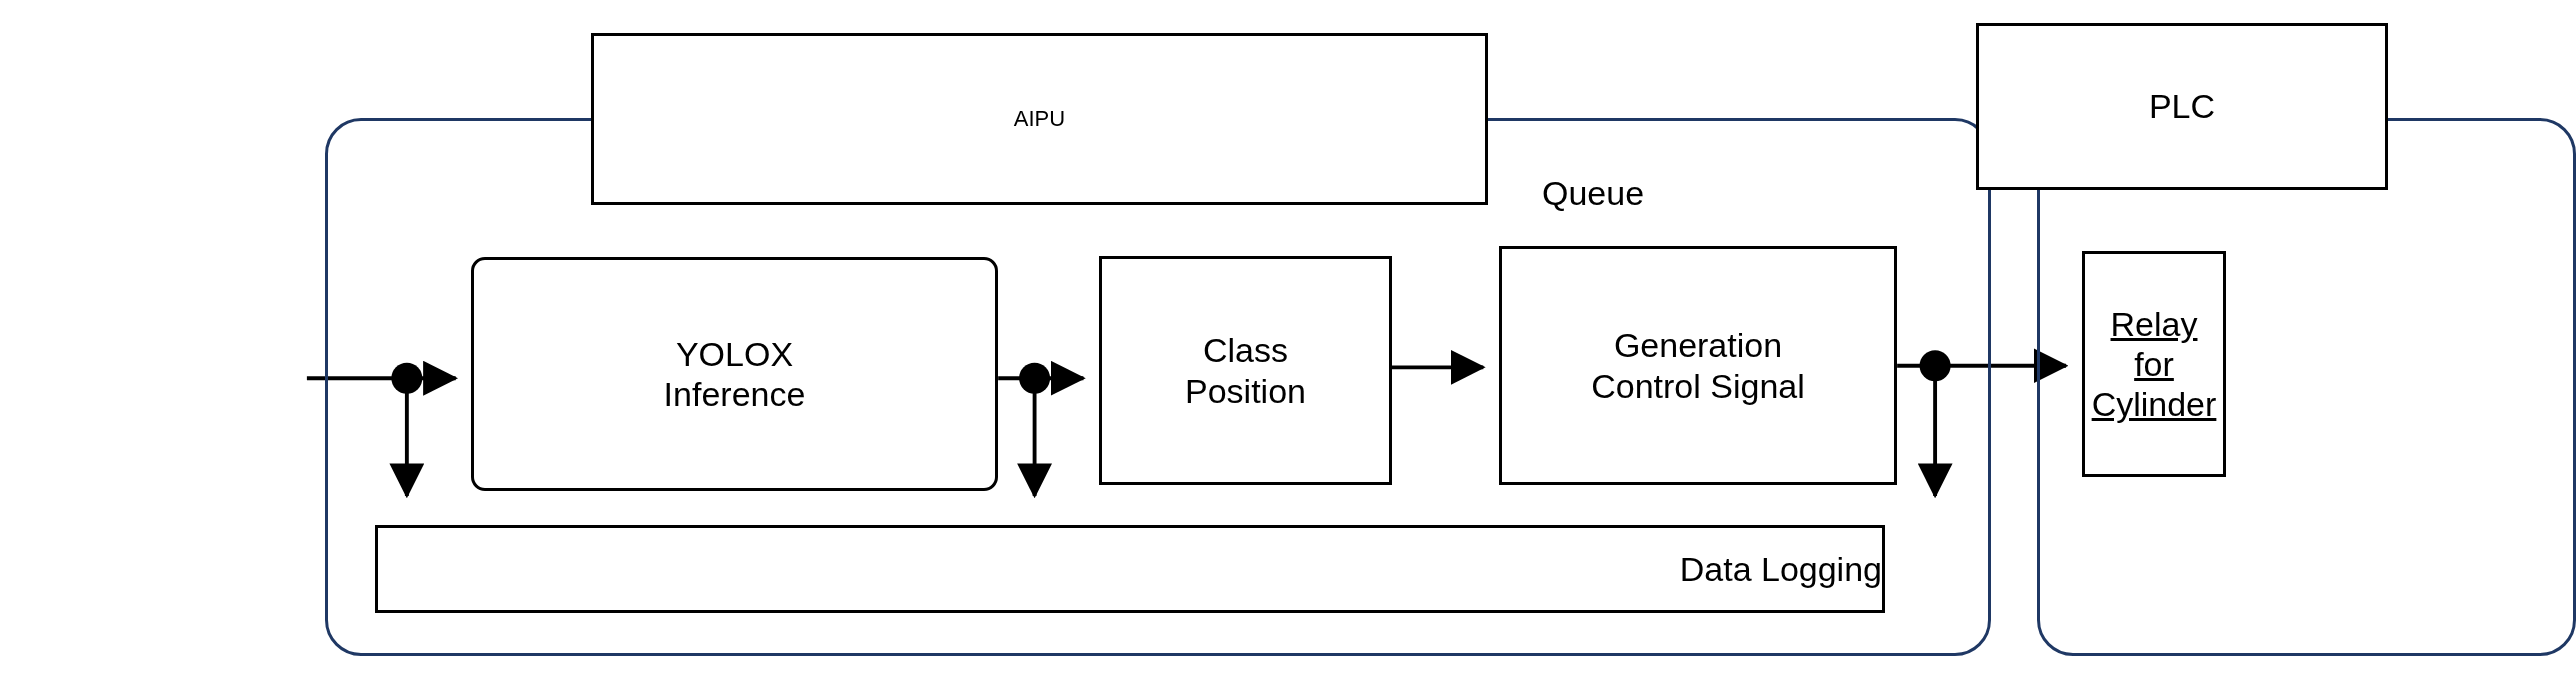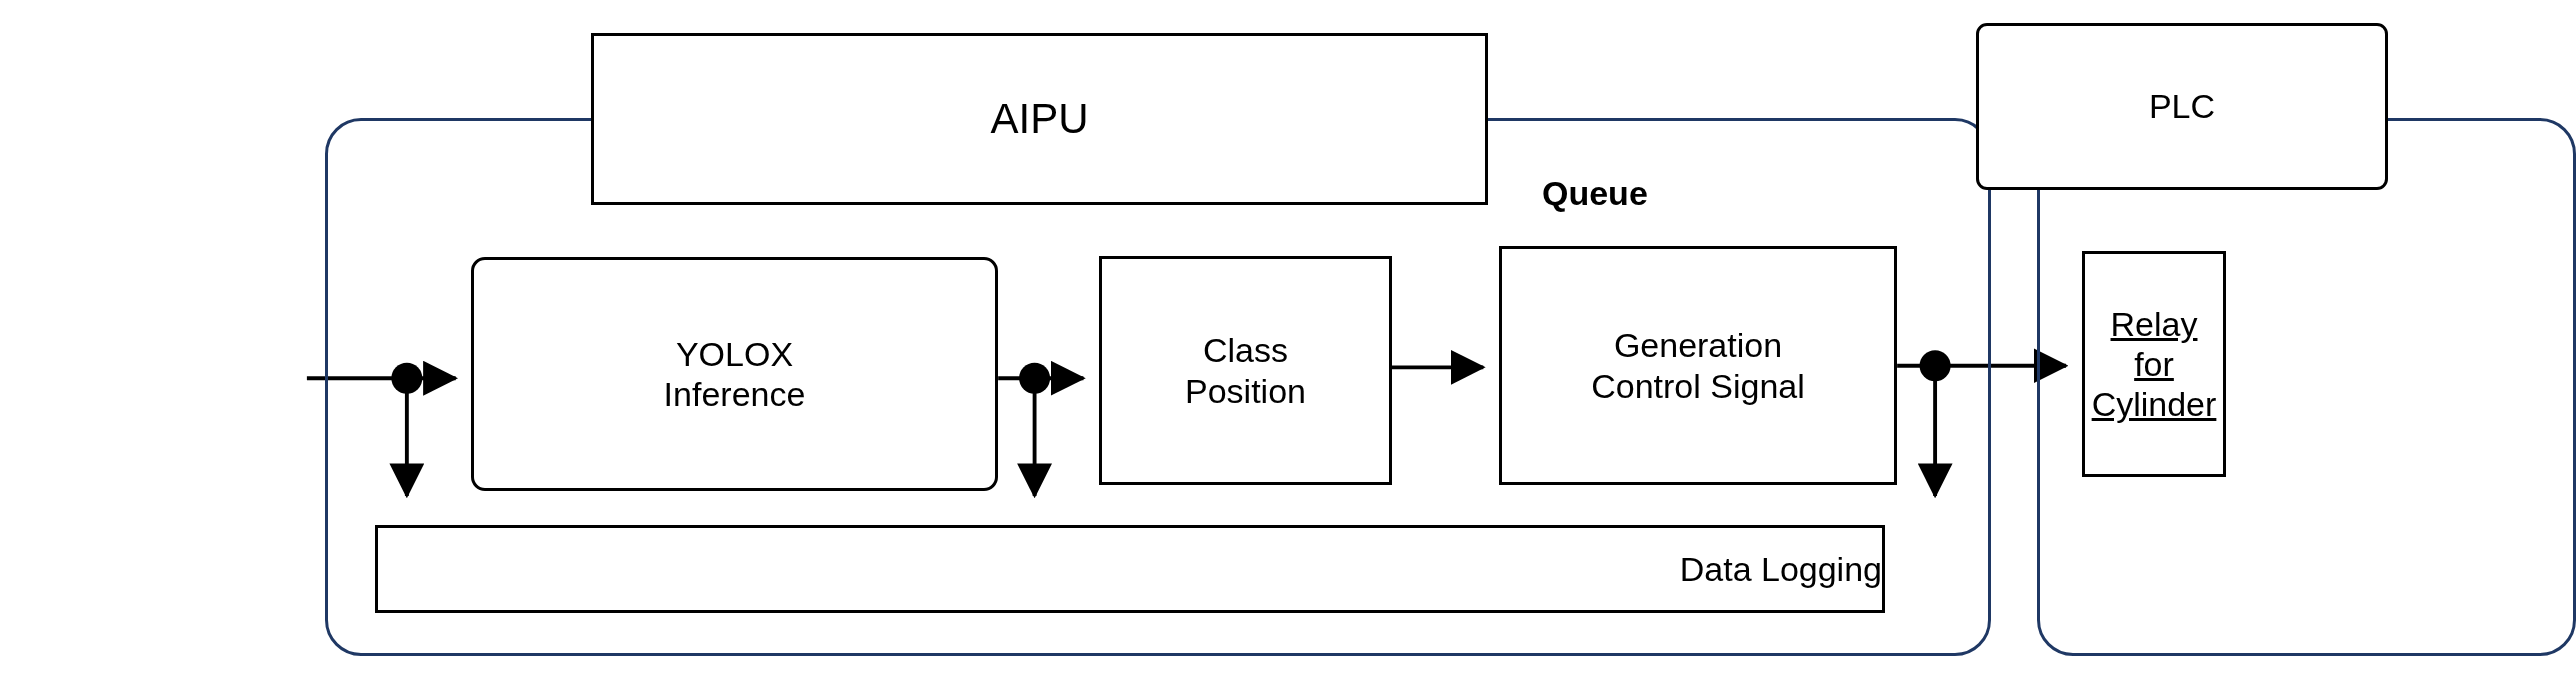--- a/index.html
+++ b/index.html
@@ -43,41 +43,40 @@
   .node-label {
     display: block;
     width: 100%;
     white-space: pre-line;
   }
   .free-label {
     position: absolute;
     color: #000000;
     z-index: 4;
     white-space: nowrap;
-    font-weight: bold;
   }
   .group {
     position: absolute;
     box-sizing: border-box;
     border: 3.9px solid #1F3864;
     border-radius: 36px;
     background: transparent;
     z-index: 1;
   }
   
   #group-aipu   { left: 325px;  top: 118px; width: 1666px; height: 538px; }
   #group-plc    { left: 2037px; top: 118px; width: 539px;  height: 538px; }
 
   #node-camera  { left: 26px;   top: 262px; width: 281px;  height: 222px; font-size: 34px; }
-  #node-aipu    { left: 591px;  top: 33px;  width: 897px; height: 172px; font-size: 42px; }
+  #node-aipu    { left: 591px;  top: 33px;  width: 897px; height: 172px; font-size: 22px; }
   #node-yolox   { left: 471px;  top: 257px; width: 527px;  height: 234px; font-size: 34px; border-radius: 14px; }
   #node-class   { left: 1099px; top: 256px; width: 293px;  height: 229px; font-size: 34px; }
   #node-gcs     { left: 1499px; top: 246px; width: 398px;  height: 239px; font-size: 34px; }
   #node-logging { left: 375px;  top: 525px; width: 1510px; height: 88px; font-size: 34px; text-align: right; }
-  #node-plc     { left: 1976px; top: 23px;  width: 412px;  height: 167px; font-size: 34px; border-radius: 11px; }
+  #node-plc     { left: 1976px; top: 23px;  width: 412px;  height: 167px; font-size: 34px; }
   #node-relay   { left: 2082px; top: 251px; width: 144px;  height: 226px; font-size: 34px; text-decoration: underline; }
 
   #label-queue  { left: 1542px; top: 174px; font-size: 34px; }
 </style>
 </head>
 <body>
 
 <div id="canvas">
 
   <div class="group" id="group-aipu"></div>

